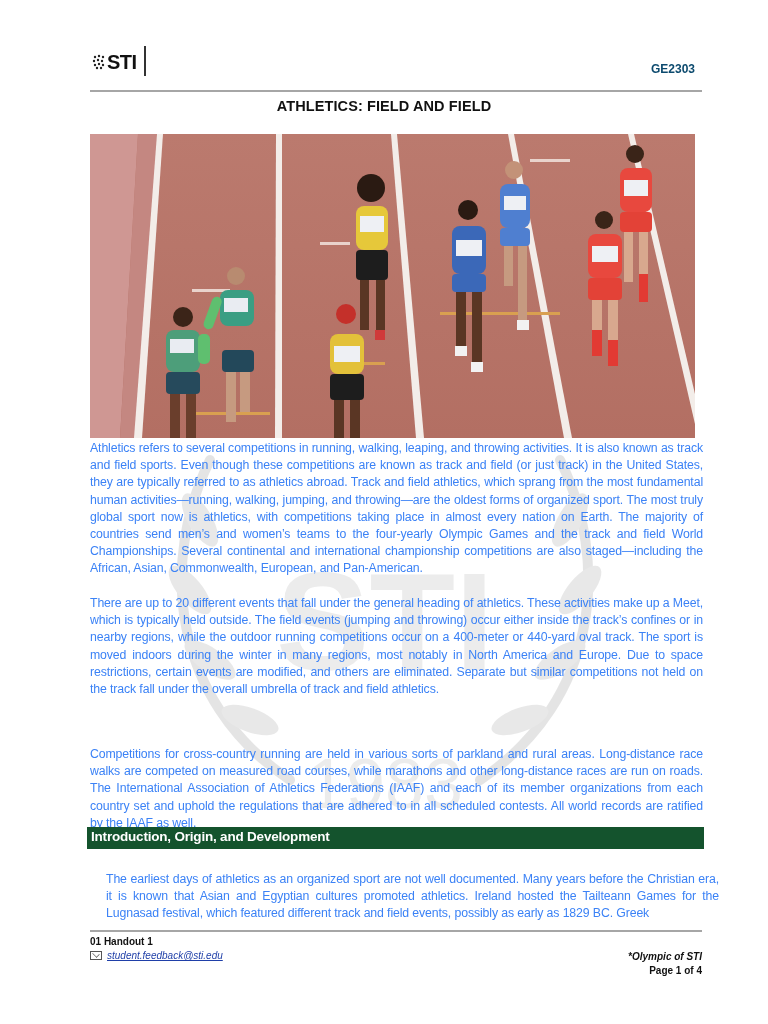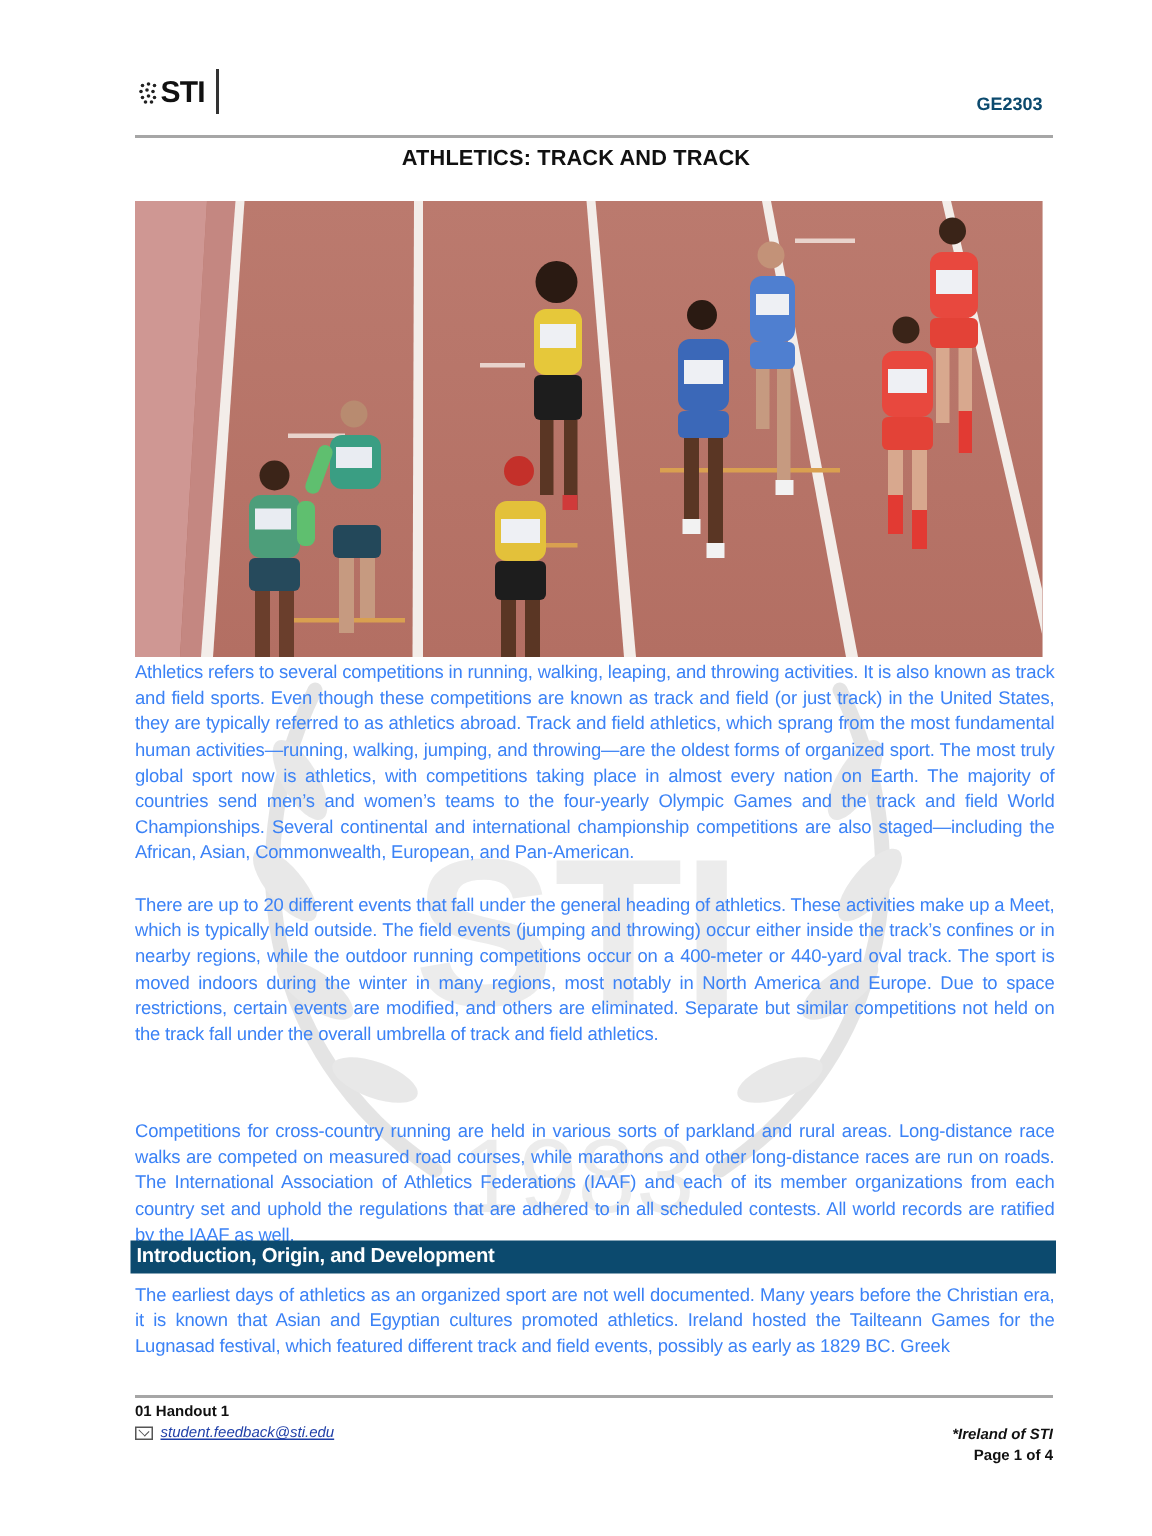--- a/index.html
+++ b/index.html
@@ -24,21 +24,21 @@
 
   
   .watermark { position:absolute; left:150px; top:440px; width:470px; height:380px; pointer-events:none; opacity:0.22; }
 
   
   .para { position:absolute; left:90px; width:613px; font-size:12.3px; line-height:17.2px; text-align:justify; color:#3b82f6; letter-spacing:-0.12px; }
   #p1 { top:440px; }
   #p2 { top:595px; }
   #p3 { top:746px; }
 
-  .section-bar { position:absolute; left:87px; top:827px; width:617px; height:22px; background:#0c4a6e; }
+  .section-bar { position:absolute; left:87px; top:827px; width:617px; height:22px; background:#14532d; }
   .section-title { position:absolute; left:4px; top:2px; color:#fff; font-weight:bold; font-size:13.5px; font-family:"Liberation Sans", sans-serif; letter-spacing:-0.2px; }
   #p4 { top:855px; }
 
   
   .footer-rule { position:absolute; left:90px; top:930px; width:612px; height:1.5px; background:#a6a6a6; }
   .handout { position:absolute; left:90px; top:936px; font-size:10px; font-weight:bold; color:#111;text-align:right; }
   .email-row { position:absolute; left:90px; top:950px; display:flex; align-items:center; }
   .mail-icon { width:12px; height:9px; border:1px solid #555; position:relative; margin-right:5px; box-sizing:border-box; }
   .mail-icon::before { content:""; position:absolute; left:1px; top:-2px; width:7px; height:7px; border-right:1px solid #555; border-bottom:1px solid #555; transform:rotate(45deg) scale(0.75,0.55); transform-origin:center; }
   .email-link { font-size:10px; font-style:italic; color:#1f3fa8; text-decoration:underline; }
@@ -64,21 +64,21 @@
           <circle cx="11" cy="12" r="1.2"></circle>
         <circle cx="5" cy="15" r="1.2"></circle>
           <circle cx="9" cy="15" r="1.2"></circle>
       </g>
     </svg>
     <span class="logo-text">STI</span>
   </div>
   <div class="logo-divider"></div>
   <div class="course-code">GE2303</div>
   <div class="header-rule"></div>
-  <div class="doc-title">ATHLETICS: TRACK AND TRACK</div>
+  <div class="doc-title">ATHLETICS: FIELD AND FIELD</div>
 
   <div class="photo">
     <svg width="605" height="304" viewBox="0 0 605 304">
       <defs>
         <linearGradient id="trk" x1="0" y1="0" x2="0" y2="1">
           <stop offset="0" stop-color="#bb7a6e"></stop>
           <stop offset="1" stop-color="#b36f63"></stop>
         </linearGradient>
       </defs>
       <rect width="605" height="304" fill="url(#trk)"></rect>
@@ -193,23 +193,23 @@
     <text x="235" y="368" text-anchor="middle" font-family="Liberation Sans, sans-serif" font-size="70" fill="#aaa">1983</text>
   </svg>
 
   <p class="para" id="p1" style="margin:0">Athletics refers to several competitions in running, walking, leaping, and throwing activities. It is also known as track and field sports. Even though these competitions are known as track and field (or just track) in the United States, they are typically referred to as athletics abroad. Track and field athletics, which sprang from the most fundamental human activities—running, walking, jumping, and throwing—are the oldest forms of organized sport. The most truly global sport now is athletics, with competitions taking place in almost every nation on Earth. The majority of countries send men’s and women’s teams to the four-yearly Olympic Games and the track and field World Championships. Several continental and international championship competitions are also staged—including the African, Asian, Commonwealth, European, and Pan-American.</p>
   <p class="para" id="p2" style="margin:0">There are up to 20 different events that fall under the general heading of athletics. These activities make up a Meet, which is typically held outside. The field events (jumping and throwing) occur either inside the track’s confines or in nearby regions, while the outdoor running competitions occur on a 400-meter or 440-yard oval track. The sport is moved indoors during the winter in many regions, most notably in North America and Europe. Due to space restrictions, certain events are modified, and others are eliminated. Separate but similar competitions not held on the track fall under the overall umbrella of track and field athletics.</p>
   <p class="para" id="p3" style="margin:0">Competitions for cross-country running are held in various sorts of parkland and rural areas. Long-distance race walks are competed on measured road courses, while marathons and other long-distance races are run on roads. The International Association of Athletics Federations (IAAF) and each of its member organizations from each country set and uphold the regulations that are adhered to in all scheduled contests. All world records are ratified by the IAAF as well.</p>
 
   <div class="section-bar">
     <span class="section-title">Introduction, Origin, and Development</span>
   </div>
-  <p class="para" id="p4" style="margin:0">The earliest days of athletics as an organized sport are not well documented. Many years before the Christian era, it is known that Asian and Egyptian cultures promoted athletics. Ireland hosted the Tailteann Games for the Lugnasad festival, which featured different track and field events, possibly as early as 1829 BC. Greek</p>
+  <p class="para" id="p4" style="margin:16px">The earliest days of athletics as an organized sport are not well documented. Many years before the Christian era, it is known that Asian and Egyptian cultures promoted athletics. Ireland hosted the Tailteann Games for the Lugnasad festival, which featured different track and field events, possibly as early as 1829 BC. Greek</p>
 
   <div class="footer-rule"></div>
   <div class="handout">01 Handout 1</div>
   <div class="email-row">
     <span class="mail-icon"></span>
     <a class="email-link">student.feedback@sti.edu</a>
   </div>
-  <div class="property">*Ireland of STI</div>
+  <div class="property">*Olympic of STI</div>
   <div class="page-num">Page 1 of 4</div>
 </div>
 
 </body></html>

